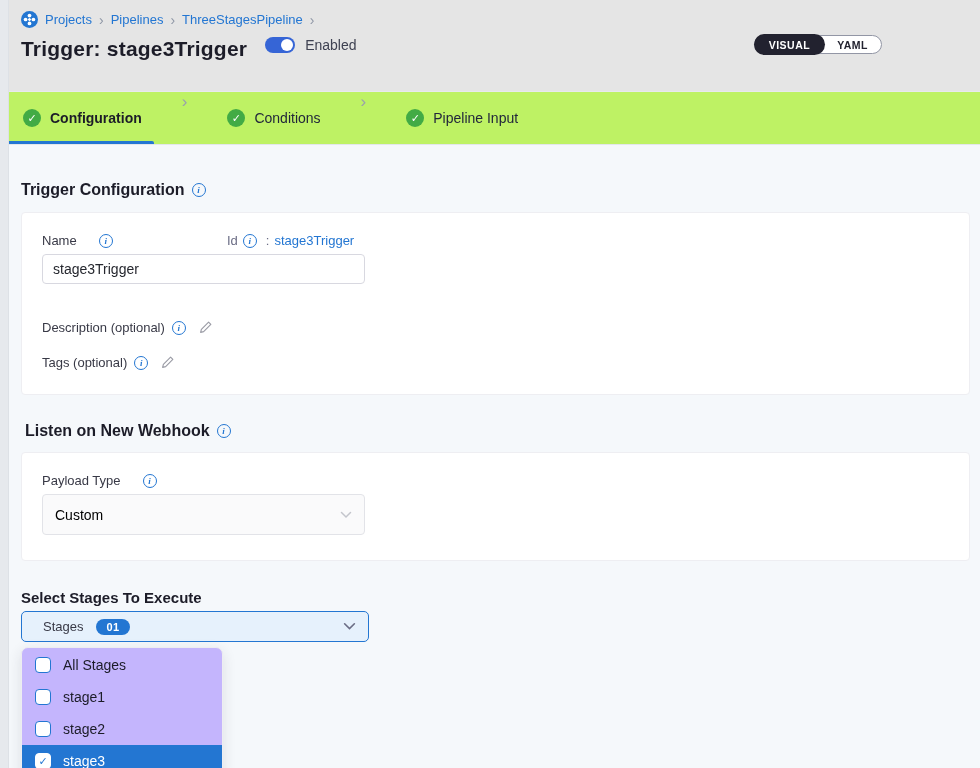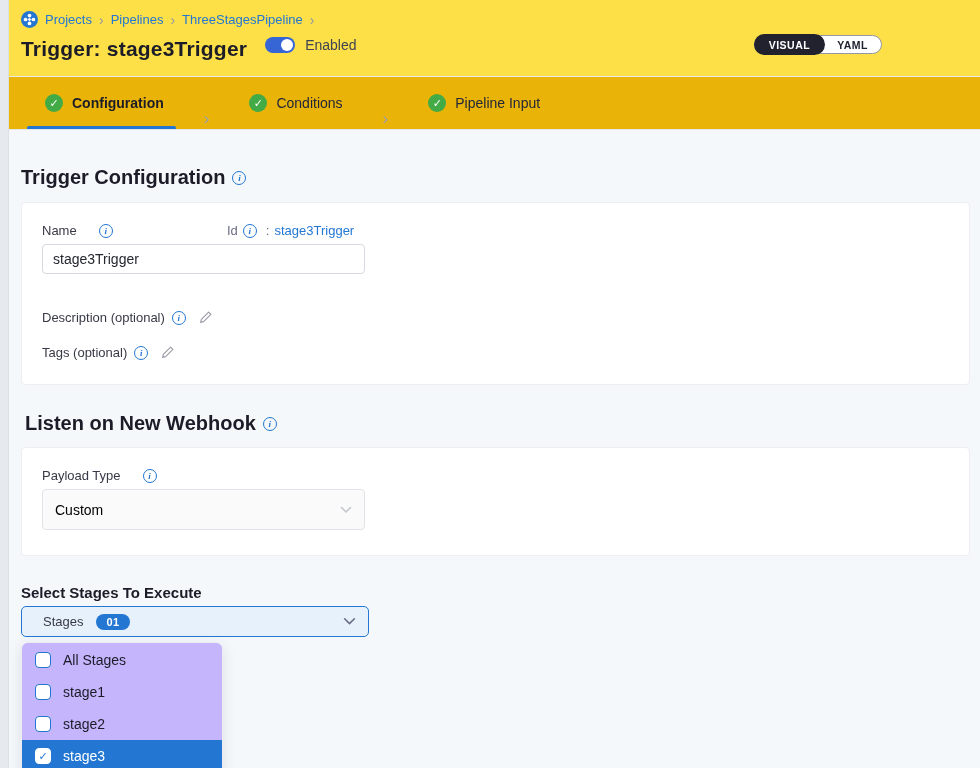--- a/index.html
+++ b/index.html
@@ -5,21 +5,21 @@
   * { margin:0; padding:0; box-sizing:border-box; }
   html,body { width:980px; height:768px; overflow:hidden; }
   body {
     font-family:"Liberation Sans","DejaVu Sans",sans-serif;
     background:#f5f8fb; color:#383946; position:relative;
   }
   .left-strip { position:absolute; left:0; top:0; bottom:0; width:9px;
     background:#e6e9ed; border-right:1px solid #dde1e6; z-index:5; }
 
   
-  .topbar { background:#fde047; height:77px; border-bottom:1px solid #e7eaee;
+  .topbar { background:#e5e5e5; height:92px; border-bottom:1px solid #e7eaee;
     padding:11px 20px 0 21px; position:relative; }
   .breadcrumb { display:flex; align-items:center; gap:7px; font-size:13px; }
   .crumb-link { color:#2376d2; cursor:pointer; text-decoration:none; }
   .crumb-sep { color:#8f97a6; font-size:14px; line-height:1; }
   .crumb-sep::after { content:'›'; }
   .title-row { display:flex; align-items:flex-start; margin-top:9px; }
   .page-title { font-size:21px; font-weight:700; color:#1c1c28; letter-spacing:.2px; }
   .toggle { width:30px; height:16px; border-radius:9px; background:#3665d6;
     position:relative; margin-left:18px; cursor:pointer; flex:0 0 auto; }
   .toggle::after { content:''; position:absolute; right:2px; top:2px; width:12px;
@@ -30,38 +30,38 @@
   .view-toggle { position:absolute; right:98px; top:35px; display:inline-flex;
     align-items:center; border:1px solid #9296a5; border-radius:999px;
     background:#fff; height:19px; }
   .view-seg { font-size:10.5px; font-weight:700; letter-spacing:.5px;
     color:#22222f; padding:0 13px; height:19px; display:flex; align-items:center;
     cursor:pointer; }
   .view-seg.active { background:#22222f; color:#fff; border-radius:999px;
     margin:-1px; height:21px; padding:0 15px; }
 
   
-  .tabbar { background:#eab308; height:53px; border-bottom:1px solid #e3e7eb;
-    display:flex; align-items:flex-end; padding-left:45px; }
+  .tabbar { background:#bef264; height:53px; border-bottom:1px solid #e3e7eb;
+    display:flex; align-items:flex-start; padding-left:23px; }
   .tab { display:flex; align-items:center; gap:9px; height:100%; position:relative;
     cursor:pointer; }
   .tab-label { font-size:14px; color:#22273b; }
   .tab.active .tab-label { font-weight:700; color:#1c1c28; }
   .tab.active::after { content:''; position:absolute; left:-18px; right:-12px;
     bottom:0; height:3px; background:#2376d2; border-radius:2px 2px 0 0; }
   .check-circle { width:18px; height:18px; border-radius:50%; background:#42ab45;
     display:flex; align-items:center; justify-content:center; flex:0 0 auto; }
   .check-circle::after { content:'✓'; color:#fff; font-size:11px; font-weight:700; }
   .tab-sep { color:#9aa0ac; font-size:17px; margin:0 40px; }
   .tab-sep::after { content:'›'; }
 
   
   .content { padding:0 10px 0 21px; }
   .section-heading { display:flex; align-items:center; gap:7px; }
-  .section-heading .txt { font-size:20px; font-weight:700; color:#1c1c28; }
+  .section-heading .txt { font-size:16px; font-weight:700; color:#1c1c28; }
   .info-icon { width:14px; height:14px; border:1px solid #2376d2; border-radius:50%;
     color:#2376d2; font-size:9px; font-style:italic; font-weight:700;
     display:inline-flex; align-items:center; justify-content:center; flex:0 0 auto;
     cursor:pointer; font-family:"Liberation Serif",serif; }
   .info-icon::after { content:'i'; }
   .h1gap { margin:36px 0 13px; }
   .h2gap { margin:27px 4px 12px; }
   .h3gap { margin:28px 0 5px; }
 
   .card { background:#fff; border:1px solid #eeeef2; border-radius:4px;

